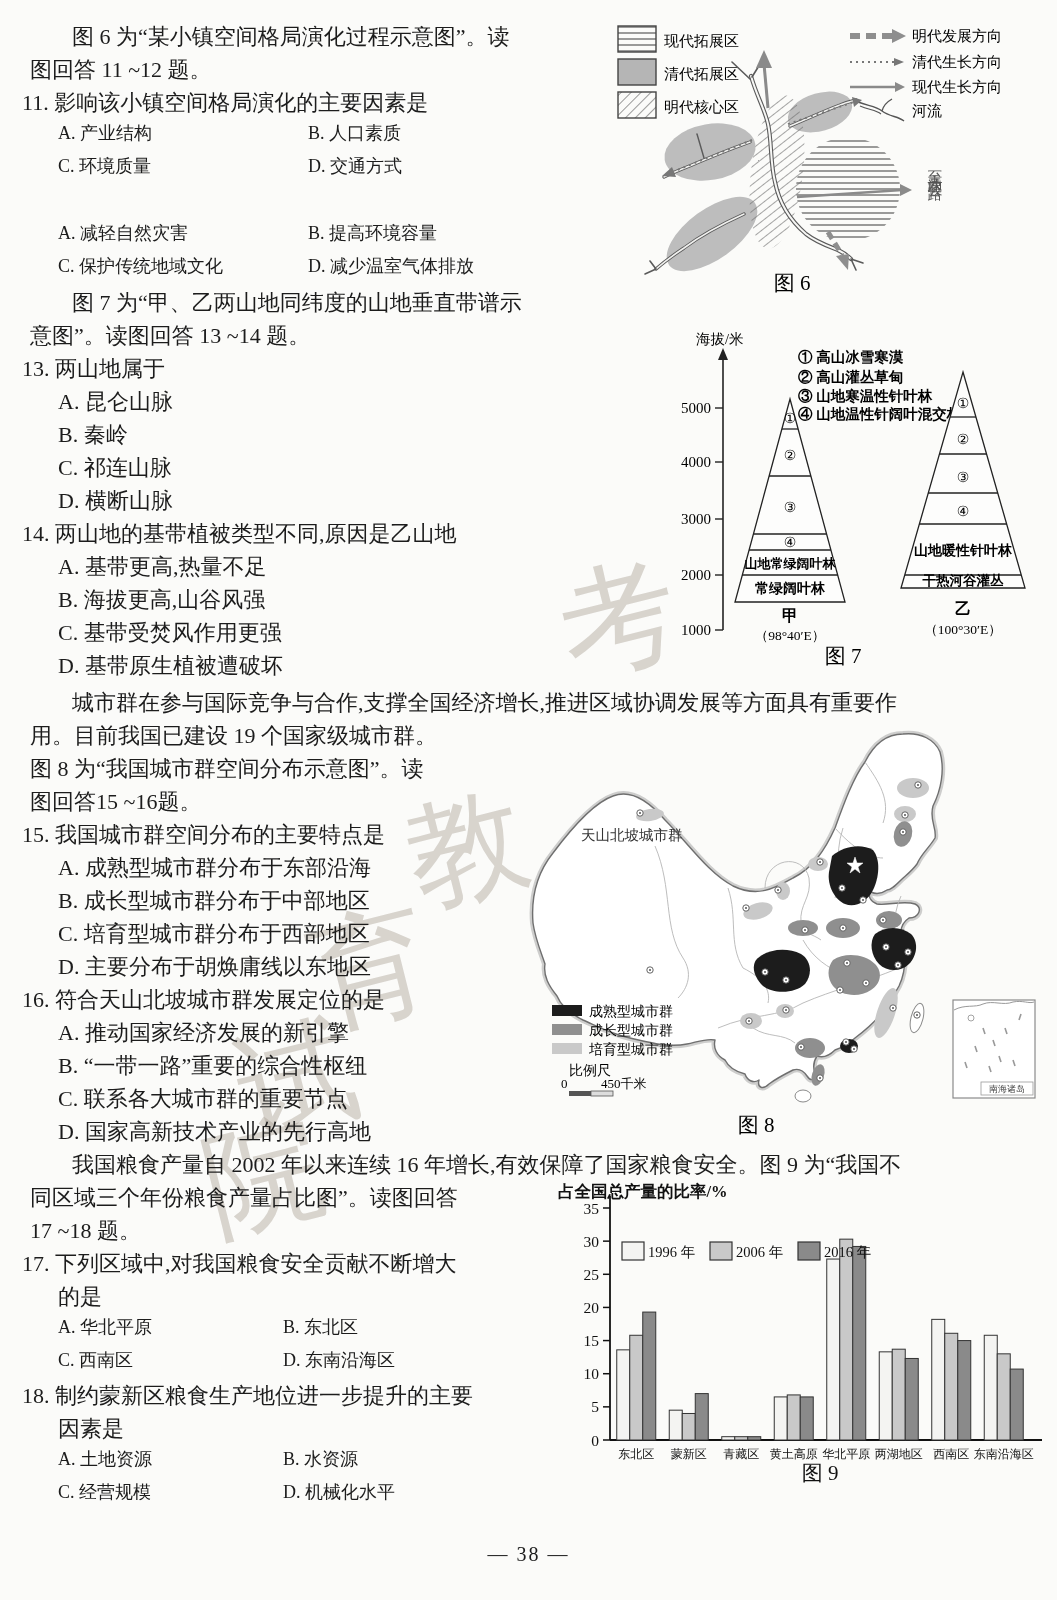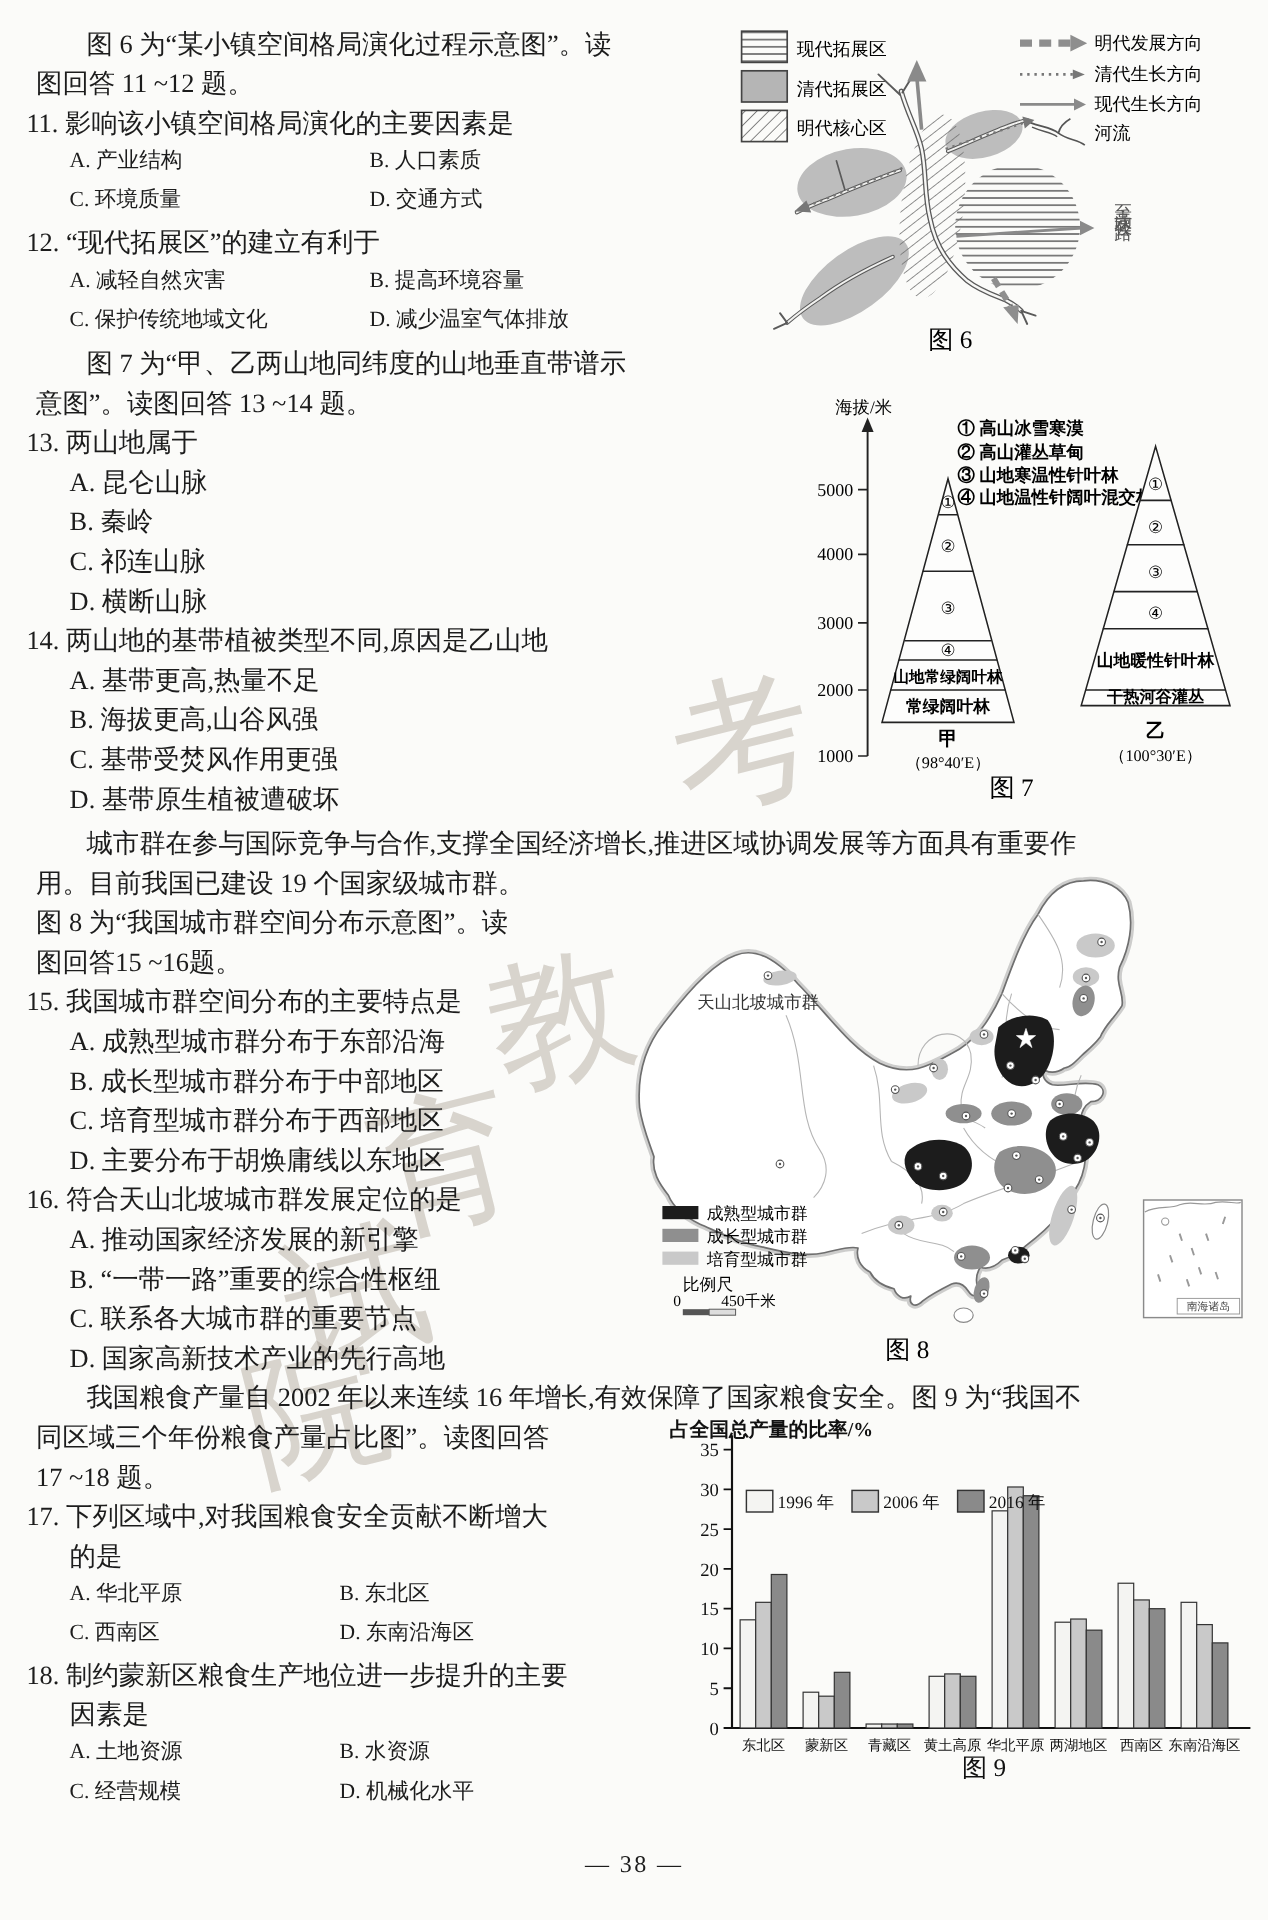--- a/index.html
+++ b/index.html
@@ -35,21 +35,20 @@
   <div class="ln" style="left:22px;top:88px;">11. 影响该小镇空间格局演化的主要因素是</div>
   <div class="opt2" style="left:58px;top:121px;">
     <span>A. 产业结构</span>
     <span class="colB">B. 人口素质</span>
   </div>
   <div class="opt2" style="left:58px;top:154px;">
     <span>C. 环境质量</span>
     <span class="colB">D. 交通方式</span>
   </div>
 
-  <div class="ln" style="left:22px;top:187px;">12. “现代拓展区”的建立有利于</div>
   <div class="opt2" style="left:58px;top:221px;">
     <span>A. 减轻自然灾害</span>
     <span class="colB">B. 提高环境容量</span>
   </div>
   <div class="opt2" style="left:58px;top:254px;">
     <span>C. 保护传统地域文化</span>
     <span class="colB">D. 减少温室气体排放</span>
   </div>
 
   <div class="ln" style="left:72px;top:288px;">图 7 为“甲、乙两山地同纬度的山地垂直带谱示</div>

